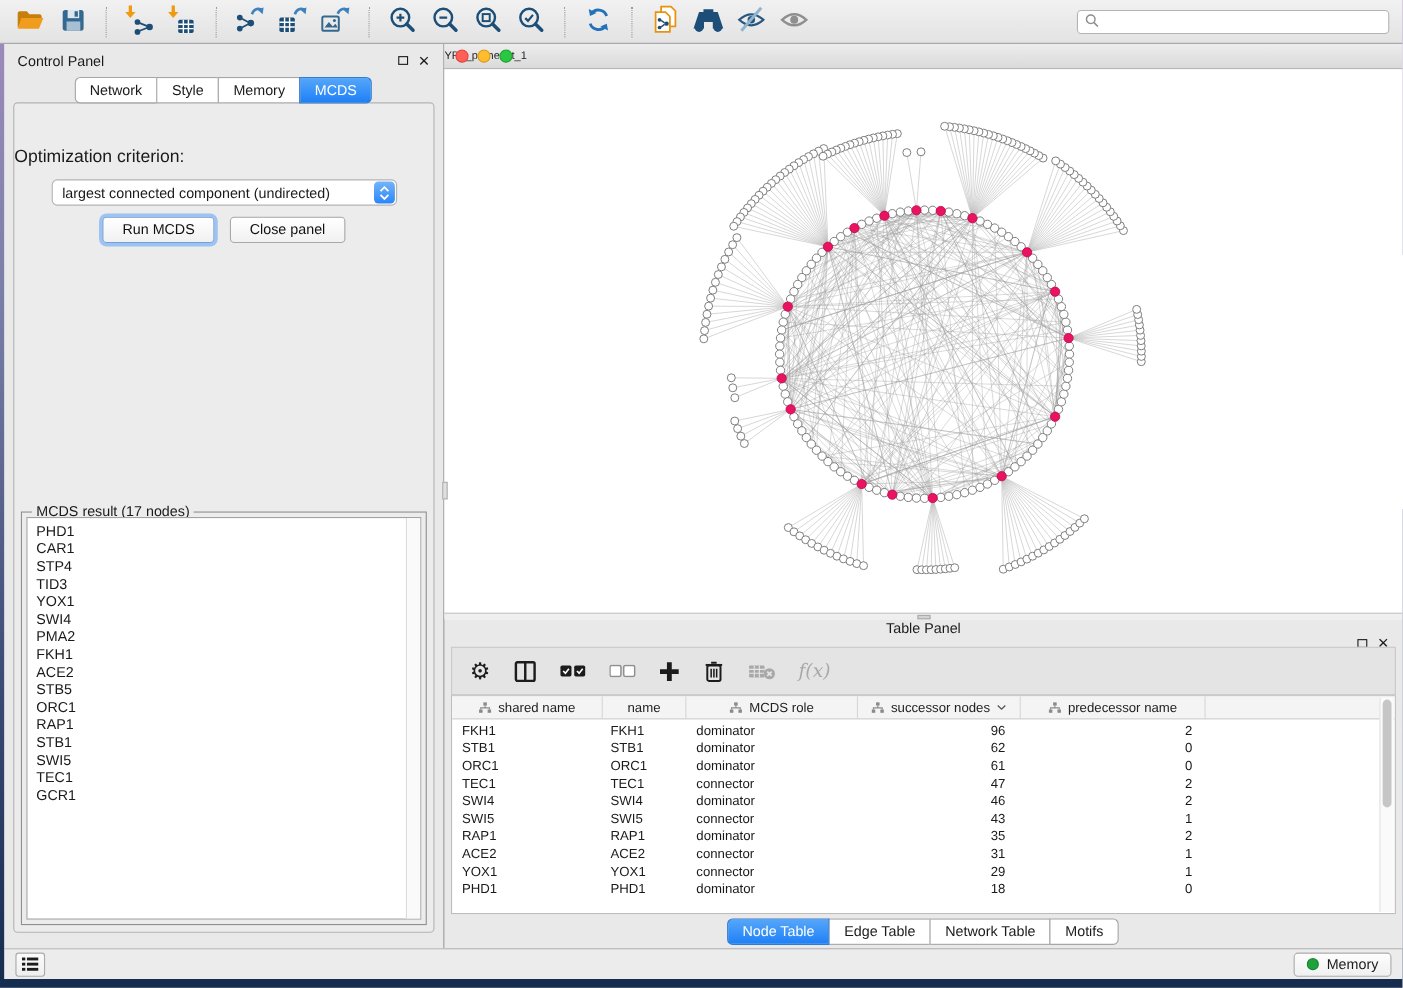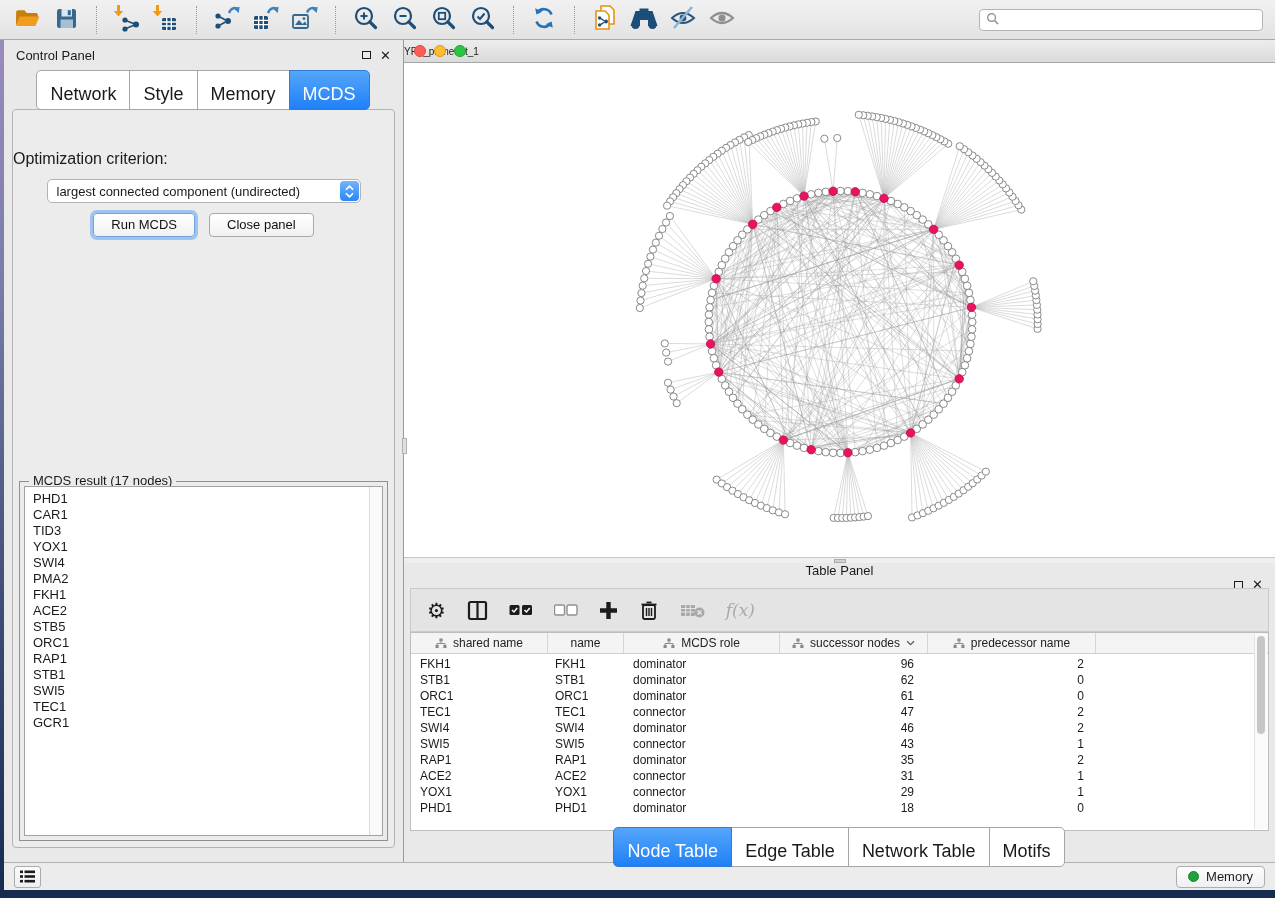--- a/index.html
+++ b/index.html
@@ -28,21 +28,21 @@
   .app-body { position:absolute; top:40px; left:4px; right:0; bottom:8px; background:#e9e9e9; display:flex; flex-direction:column; }
   .main { flex:1; display:flex; min-height:0; }
   
   .control-panel { width:400px; background:#e9e9e9; border-right:1px solid #999; display:flex; flex-direction:column; position:relative; }
   .cp-titlebar { height:30px; display:flex; align-items:center; padding:0 12px; font-size:13px; }
   .win-btns { margin-left:auto; display:flex; align-items:center; gap:9px; }
   .float-icon { width:9px; height:8px; border:1.6px solid #1a1a1a; display:inline-block; }
   .close-icon { font-size:13px; font-weight:bold; line-height:1; }
   .cp-tabs { display:flex; justify-content:center; position:relative; z-index:2; margin-bottom:-1px; }
   .tab-seg {
-    background:#fff; border:1px solid #a6a6a6; padding:13px 13px 4px; font-size:18px;
+    background:#fff; border:1px solid #a6a6a6; padding:3px 13px 4px; font-size:13px;
     margin-left:-1px; color:#1a1a1a; position:relative;
   }
   .tab-seg:first-child { border-radius:5px 0 0 5px; }
   .tab-seg:last-child { border-radius:0 5px 5px 0; }
   .tab-seg.active {
     background:linear-gradient(#55a6f9,#1f80f7); color:#fff; border-color:#2f7cd4; z-index:3;
   }
   .cp-body {
     flex:1; margin:0 8px 14px; border:1px solid #b3b3b3; border-radius:4px;
     background:#ececec; position:relative;
@@ -288,20 +288,21 @@
         </div>
         <div class="btn-row">
           <button class="btn focused">Run MCDS</button>
           <button class="btn">Close panel</button>
         </div>
         <div class="result-box">
           <span class="result-legend">MCDS result (17 nodes)</span>
           <div class="result-list">
               <div class="mcds-item">PHD1</div>
               <div class="mcds-item">CAR1</div>
+              <div class="mcds-item">STP4</div>
               <div class="mcds-item">TID3</div>
               <div class="mcds-item">YOX1</div>
               <div class="mcds-item">SWI4</div>
               <div class="mcds-item">PMA2</div>
               <div class="mcds-item">FKH1</div>
               <div class="mcds-item">ACE2</div>
               <div class="mcds-item">STB5</div>
               <div class="mcds-item">ORC1</div>
               <div class="mcds-item">RAP1</div>
               <div class="mcds-item">STB1</div>

